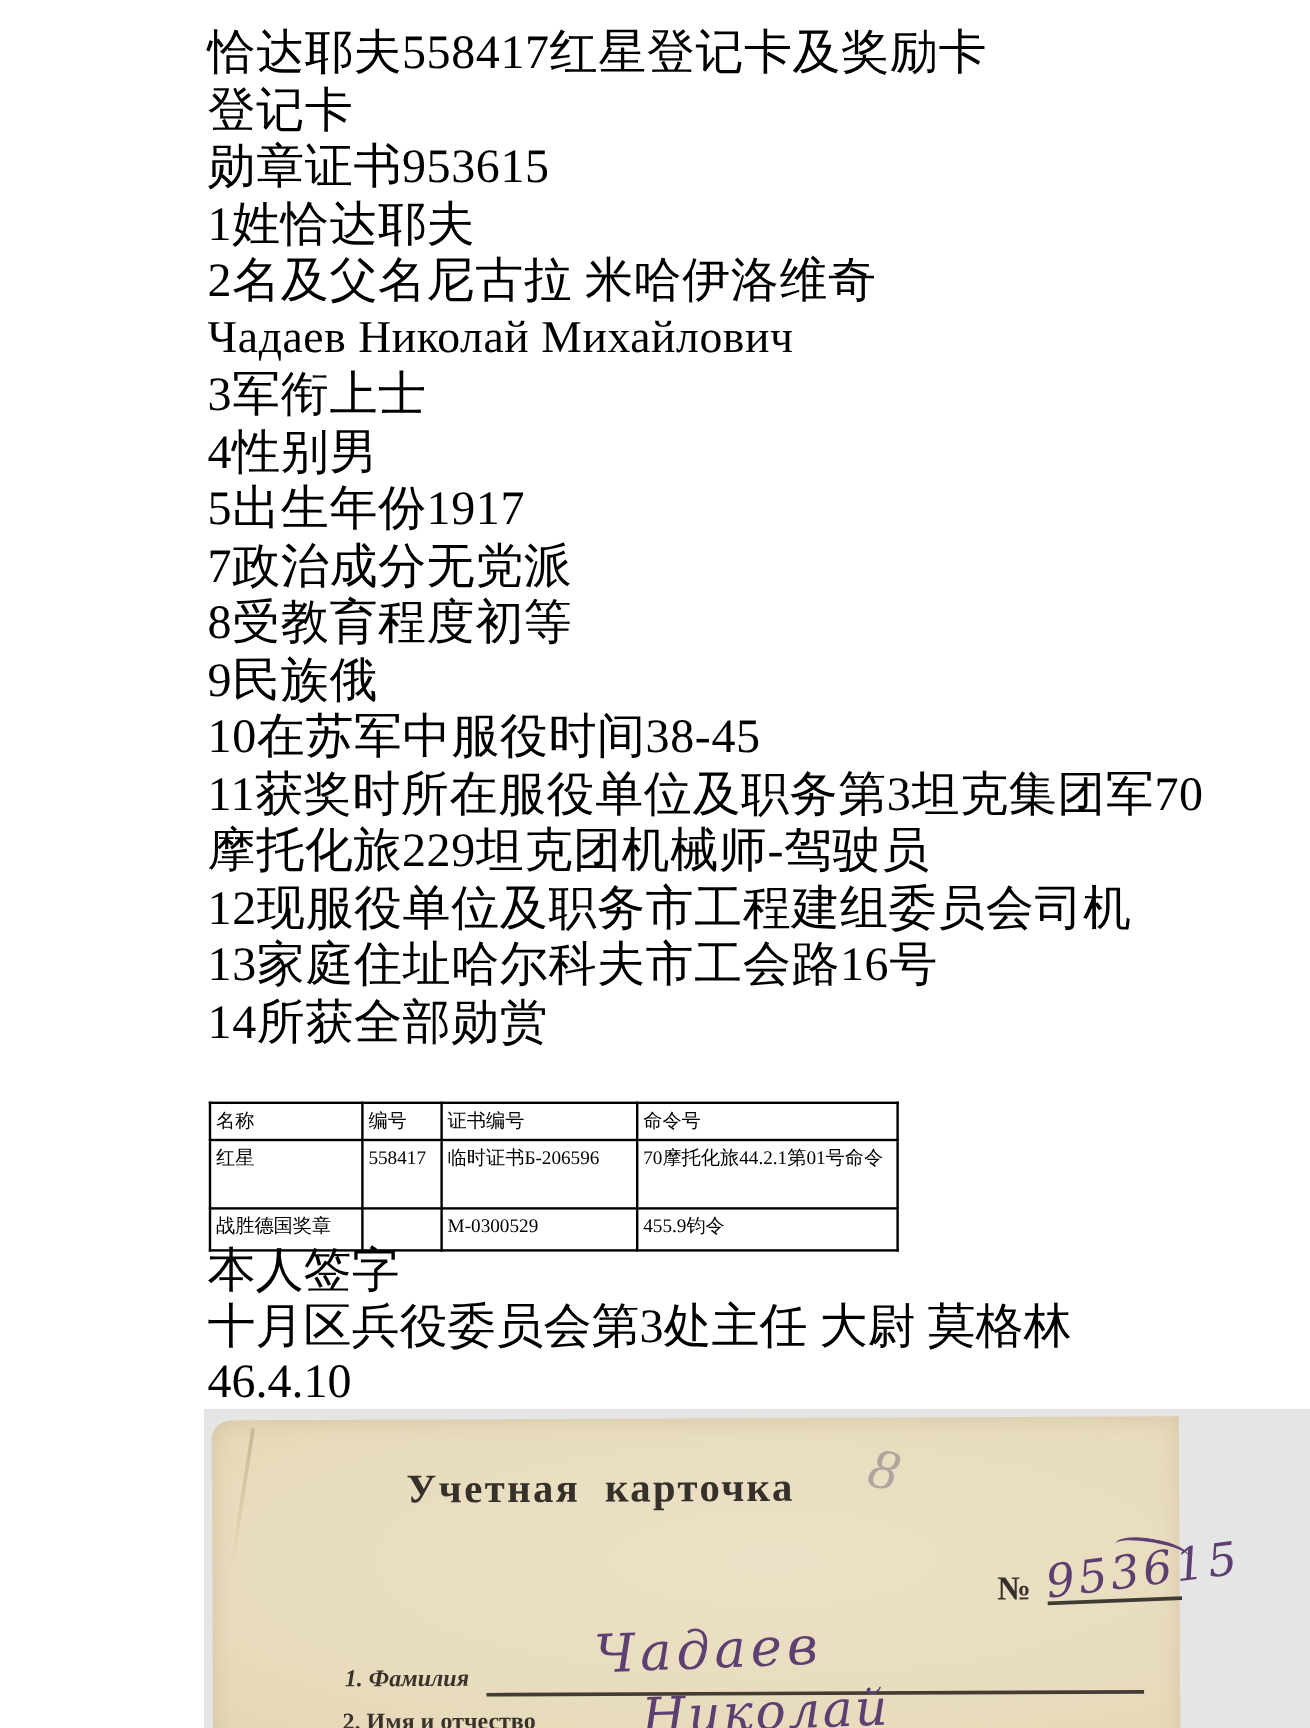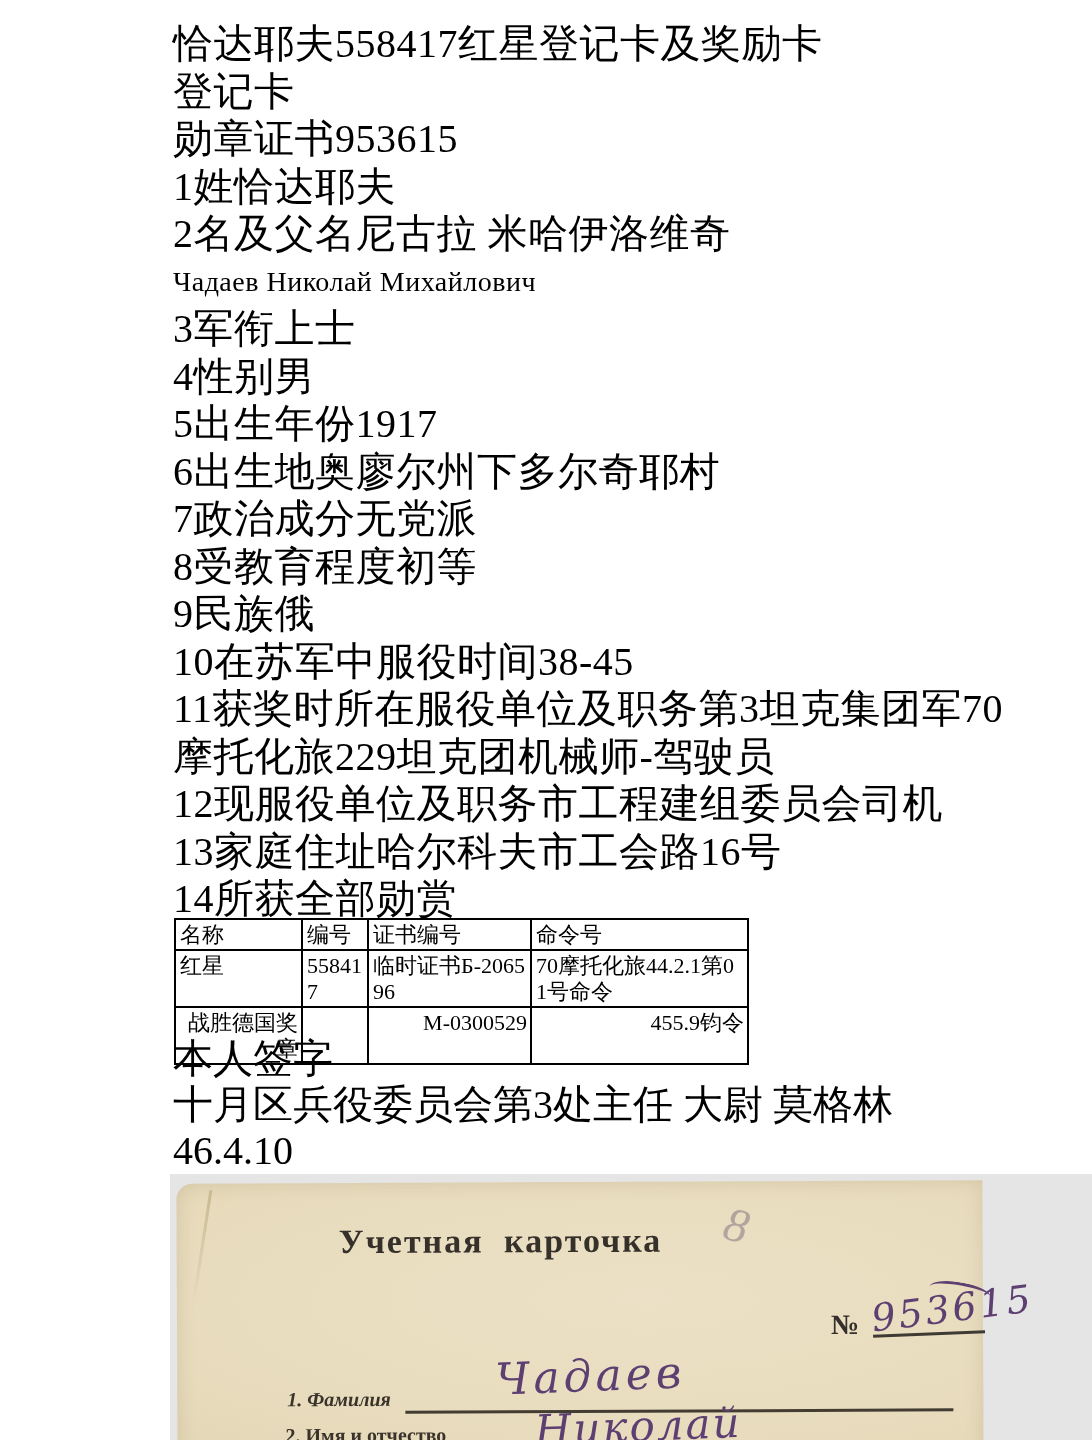--- a/index.html
+++ b/index.html
@@ -12,44 +12,44 @@
     color:#000;
   }
   
   .text-block{
     position:absolute;left:173px;top:20px;width:900px;
     font-size:40px;line-height:47.5px;
     letter-spacing:0.5px;
     white-space:nowrap;
   }
   .text-block .line{height:47.5px;}
-  .line.cyr{font-size:28px;}
+  .line.cyr{font-size:38px;}
   
   .awards-table{
     position:absolute;left:174px;top:918px;
     border-collapse:collapse;
-    font-size:22px;line-height:26px;
+    font-size:16px;line-height:26px;
     table-layout:fixed;
   }
   .awards-table th,.awards-table td{
     border:2px solid #000;
     font-weight:normal;
     text-align:left;
     vertical-align:top;
     padding:2px 3px 1px 4px;
     overflow:hidden;
     word-break:break-all;
   }
   .awards-table th{height:26px;}
   .awards-table .c1{width:118px;}
   .awards-table .c2{width:57px;}
   .awards-table .c3{width:154px;}
   .awards-table .c4{width:208px;margin-left:44px;}
   .awards-table tr.r1 td{height:52px;}
-  .awards-table tr.r2 td{height:30px;text-align:right;}
+  .awards-table tr.r2 td{height:30px;}
   
   .footer-block{
     position:absolute;left:173px;top:1036px;width:900px;
     font-size:40px;line-height:46px;white-space:nowrap;
   }
   
   .scan{
     position:absolute;left:170px;top:1174px;width:922px;height:266px;
     background:#e5e5e5;overflow:hidden;
   }
@@ -131,21 +131,20 @@
 <div class="text-block">
   <div class="line">恰达耶夫558417红星登记卡及奖励卡</div>
   <div class="line">登记卡</div>
   <div class="line">勋章证书953615</div>
   <div class="line">1姓恰达耶夫</div>
   <div class="line">2名及父名尼古拉 米哈伊洛维奇</div>
   <div class="line cyr">Чадаев Николай Михайлович</div>
   <div class="line">3军衔上士</div>
   <div class="line">4性别男</div>
   <div class="line">5出生年份1917</div>
-  <div class="line">6出生地奥廖尔州下多尔奇耶村</div>
   <div class="line">7政治成分无党派</div>
   <div class="line">8受教育程度初等</div>
   <div class="line">9民族俄</div>
   <div class="line">10在苏军中服役时间38-45</div>
   <div class="line">11获奖时所在服役单位及职务第3坦克集团军70</div>
   <div class="line">摩托化旅229坦克团机械师-驾驶员</div>
   <div class="line">12现服役单位及职务市工程建组委员会司机</div>
   <div class="line">13家庭住址哈尔科夫市工会路16号</div>
   <div class="line">14所获全部勋赏</div>
 </div>

